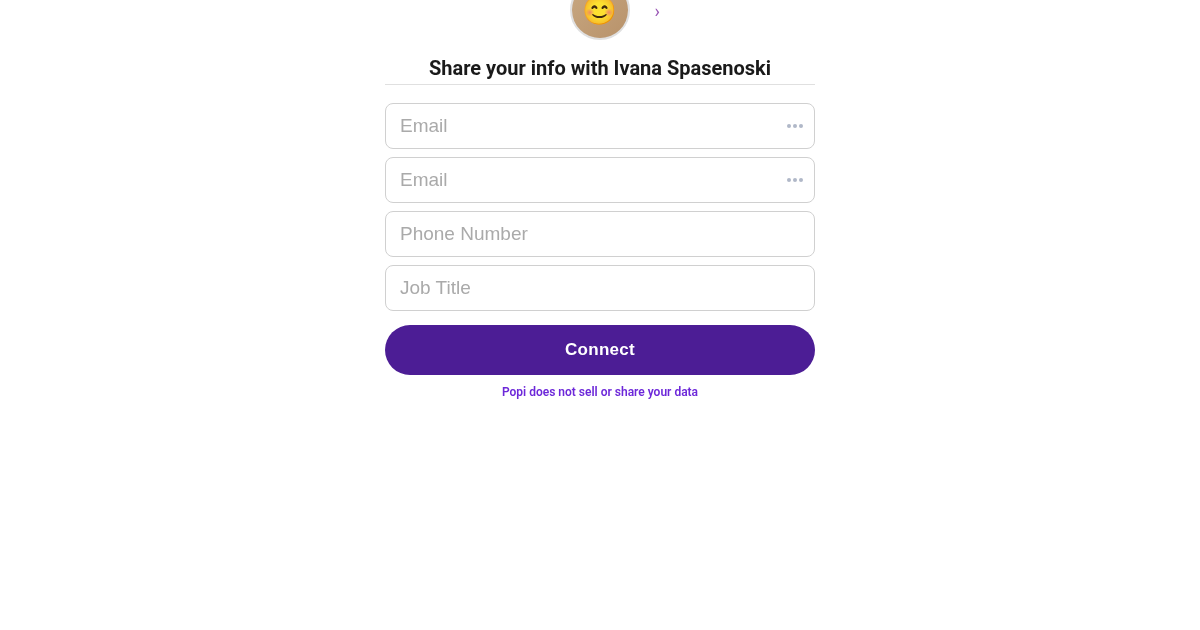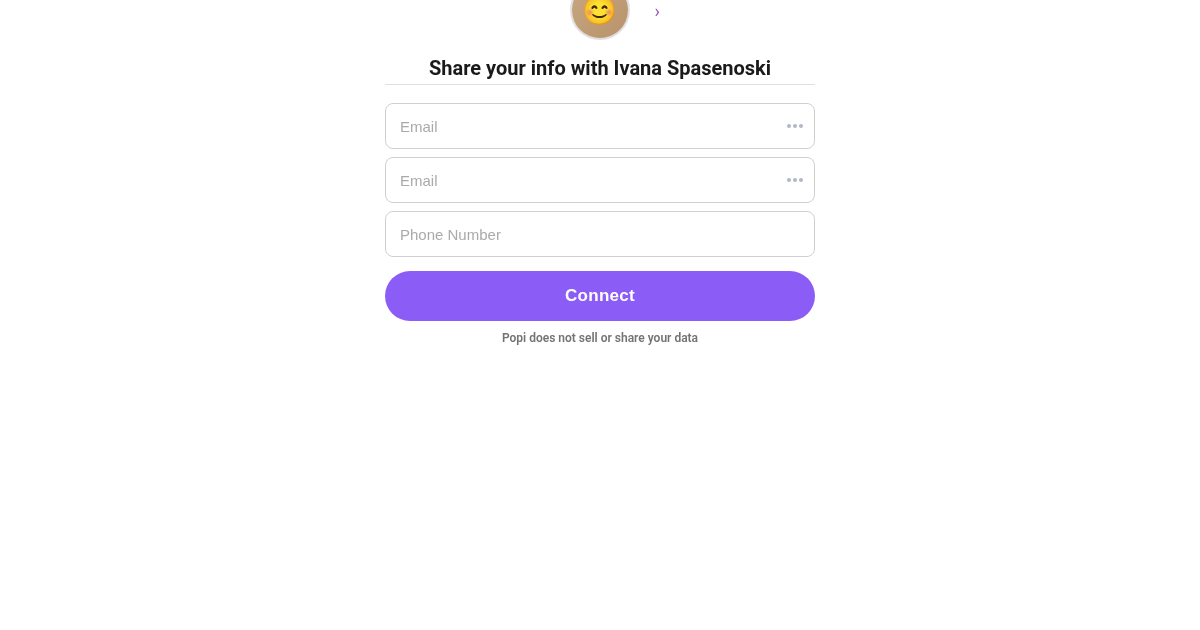--- a/index.html
+++ b/index.html
@@ -93,21 +93,21 @@
       position: relative;
       width: 100%;
     }
 
     .form-input {
       width: 100%;
       height: 46px;
       border: 1.5px solid #d0d0d0;
       border-radius: 8px;
       padding: 0 44px 0 14px;
-      font-size: 15px;
+      font-size: 19px;
       color: #999;
       background: #ffffff;
       outline: none;
     }
 
     .form-input::placeholder {
       color: #aaa;
     }
 
     .input-icon {
@@ -130,35 +130,35 @@
     .dot {
       width: 4px;
       height: 4px;
       border-radius: 50%;
       background: #b0b8c8;
     }
 
     .connect-button {
       width: 100%;
       height: 50px;
-      background: #8b5cf6;
+      background: #4c1d95;
       border: none;
       border-radius: 50px;
       color: #ffffff;
       font-size: 17px;
       font-weight: 600;
       cursor: pointer;
       margin-top: 6px;
       letter-spacing: 0.3px;
     }
 
     .privacy-text {
       text-align: center;
       font-size: 12px;
-      color: #737373;
+      color: #6d28d9;
       font-weight: 600;
       margin-top: 10px;
     }
   </style>
 </head>
 <body>
 
 <div class="page-container">
 
   <div class="avatar-container">
@@ -194,20 +194,23 @@
           <div class="dot"></div>
         </div>
       </div>
     </div>
 
 
     <div class="input-wrapper">
       <input class="form-input" type="tel" placeholder="Phone Number" style="">
     </div>
 
+    <div class="input-wrapper">
+      <input class="form-input" type="text" placeholder="Job Title" style="">
+    </div>
 
 
 
     <button class="connect-button">Connect</button>
 
   </div>
 
   <p class="privacy-text">Popi does not sell or share your data</p>
 
 </div>

